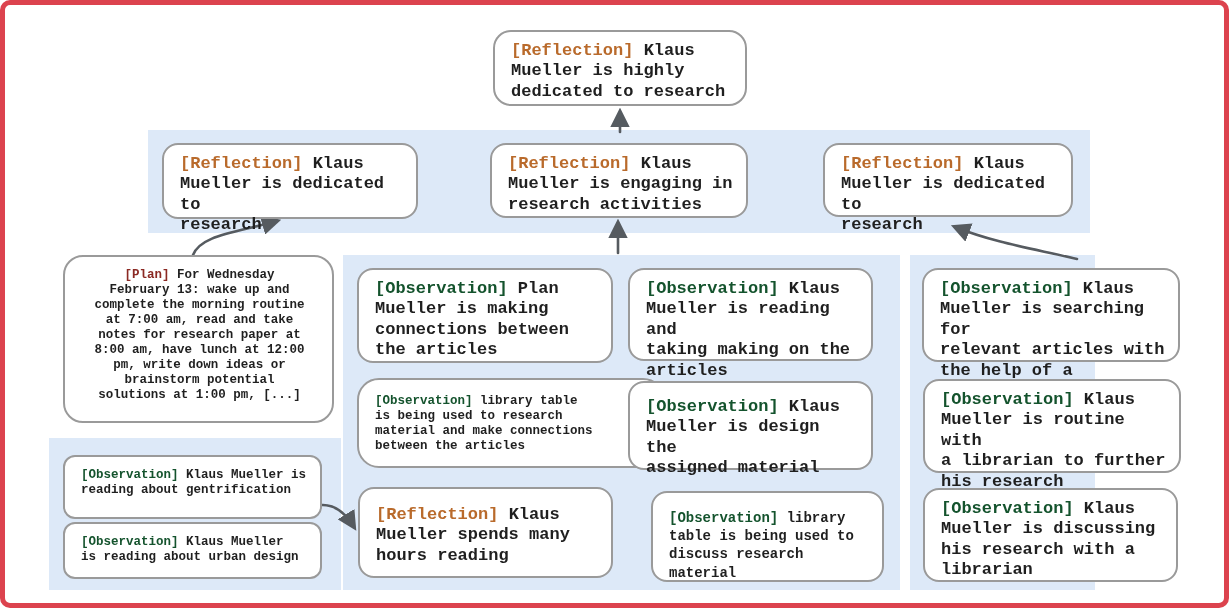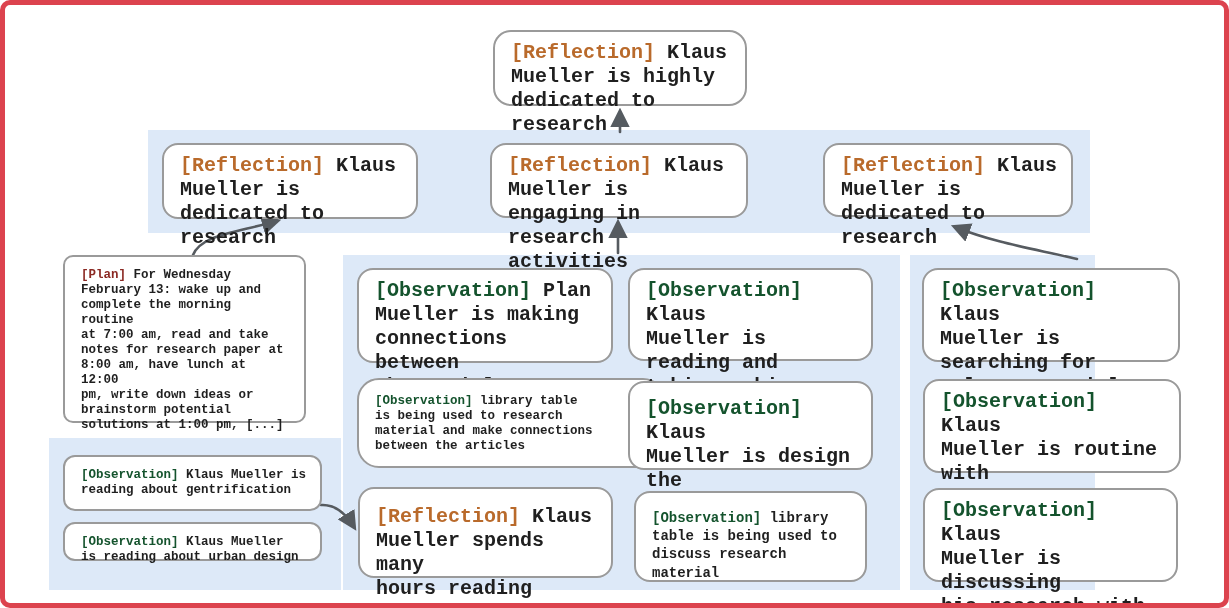--- a/index.html
+++ b/index.html
@@ -21,48 +21,48 @@
   #band-left{left:44px;top:433px;width:292px;height:152px;}
   #band-mid{left:338px;top:250px;width:557px;height:335px;}
   #band-right{left:905px;top:250px;width:185px;height:335px;}
   .node{
     position:absolute;
     box-sizing:border-box;
     background:#ffffff;
     border:2.5px solid #9a9a9a;
     border-radius:16px;
     padding:9px 12px 9px 16px;
-    font-size:20px;
+    font-size:17px;
     font-weight:bold;
     line-height:1.2;
     color:#1f1f1f;
   }
   .node .body{white-space:pre-line;}
   .tag{font-weight:bold;}
   .tag.reflection{color:#b96a2b;}
   .tag.observation{color:#14532d;}
   .tag.plan{color:#8b2923;}
   .small{font-size:12.5px;line-height:1.2;}
   .pt11{padding-top:11px;}
   .pt14{padding-top:14px;}
   .pt16{padding-top:16px;}
   .f14{font-size:14px;line-height:1.3;}
   #n-top{left:488px;top:25px;width:254px;height:76px;border-radius:18px;}
   #n-r0{left:157px;top:138px;width:256px;height:76px;}
   #n-r1{left:485px;top:138px;width:258px;height:75px;}
   #n-r2{left:818px;top:138px;width:250px;height:74px;}
-  #n-plan{left:58px;top:250px;width:243px;height:168px;padding:11px 14px 11px 16px;border-radius:10px;}
-  #n-l0{left:58px;top:450px;width:259px;height:56px;border-radius:12px;}
-  #n-l1{left:58px;top:517px;width:259px;height:39px;border-radius:12px;}
+  #n-plan{left:58px;top:250px;width:271px;height:168px;padding:11px 14px 11px 16px;border-radius:20px;text-align:center;}
+  #n-l0{left:58px;top:450px;width:259px;height:64px;border-radius:12px;}
+  #n-l1{left:58px;top:517px;width:259px;height:57px;border-radius:12px;}
   #n-m1{left:352px;top:263px;width:256px;height:95px;}
   #n-m2{left:352px;top:373px;width:308px;height:90px;border-radius:22px;}
   #n-m3{left:353px;top:482px;width:255px;height:91px;}
   #n-m4{left:623px;top:263px;width:245px;height:93px;}
   #n-m5{left:623px;top:376px;width:245px;height:89px;}
-  #n-m6{left:629px;top:486px;width:233px;height:91px;}
+  #n-m6{left:646px;top:486px;width:233px;height:91px;}
   #n-rt1{left:917px;top:263px;width:258px;height:94px;}
   #n-rt2{left:918px;top:374px;width:258px;height:94px;}
   #n-rt3{left:918px;top:483px;width:255px;height:94px;}
   #arrows{position:absolute;left:0;top:0;width:1229px;height:608px;pointer-events:none;}
   #watermark{
     position:absolute;
     left:838px;top:538px;
     font-family:"DejaVu Sans",sans-serif;
     font-size:32px;
     font-weight:bold;

